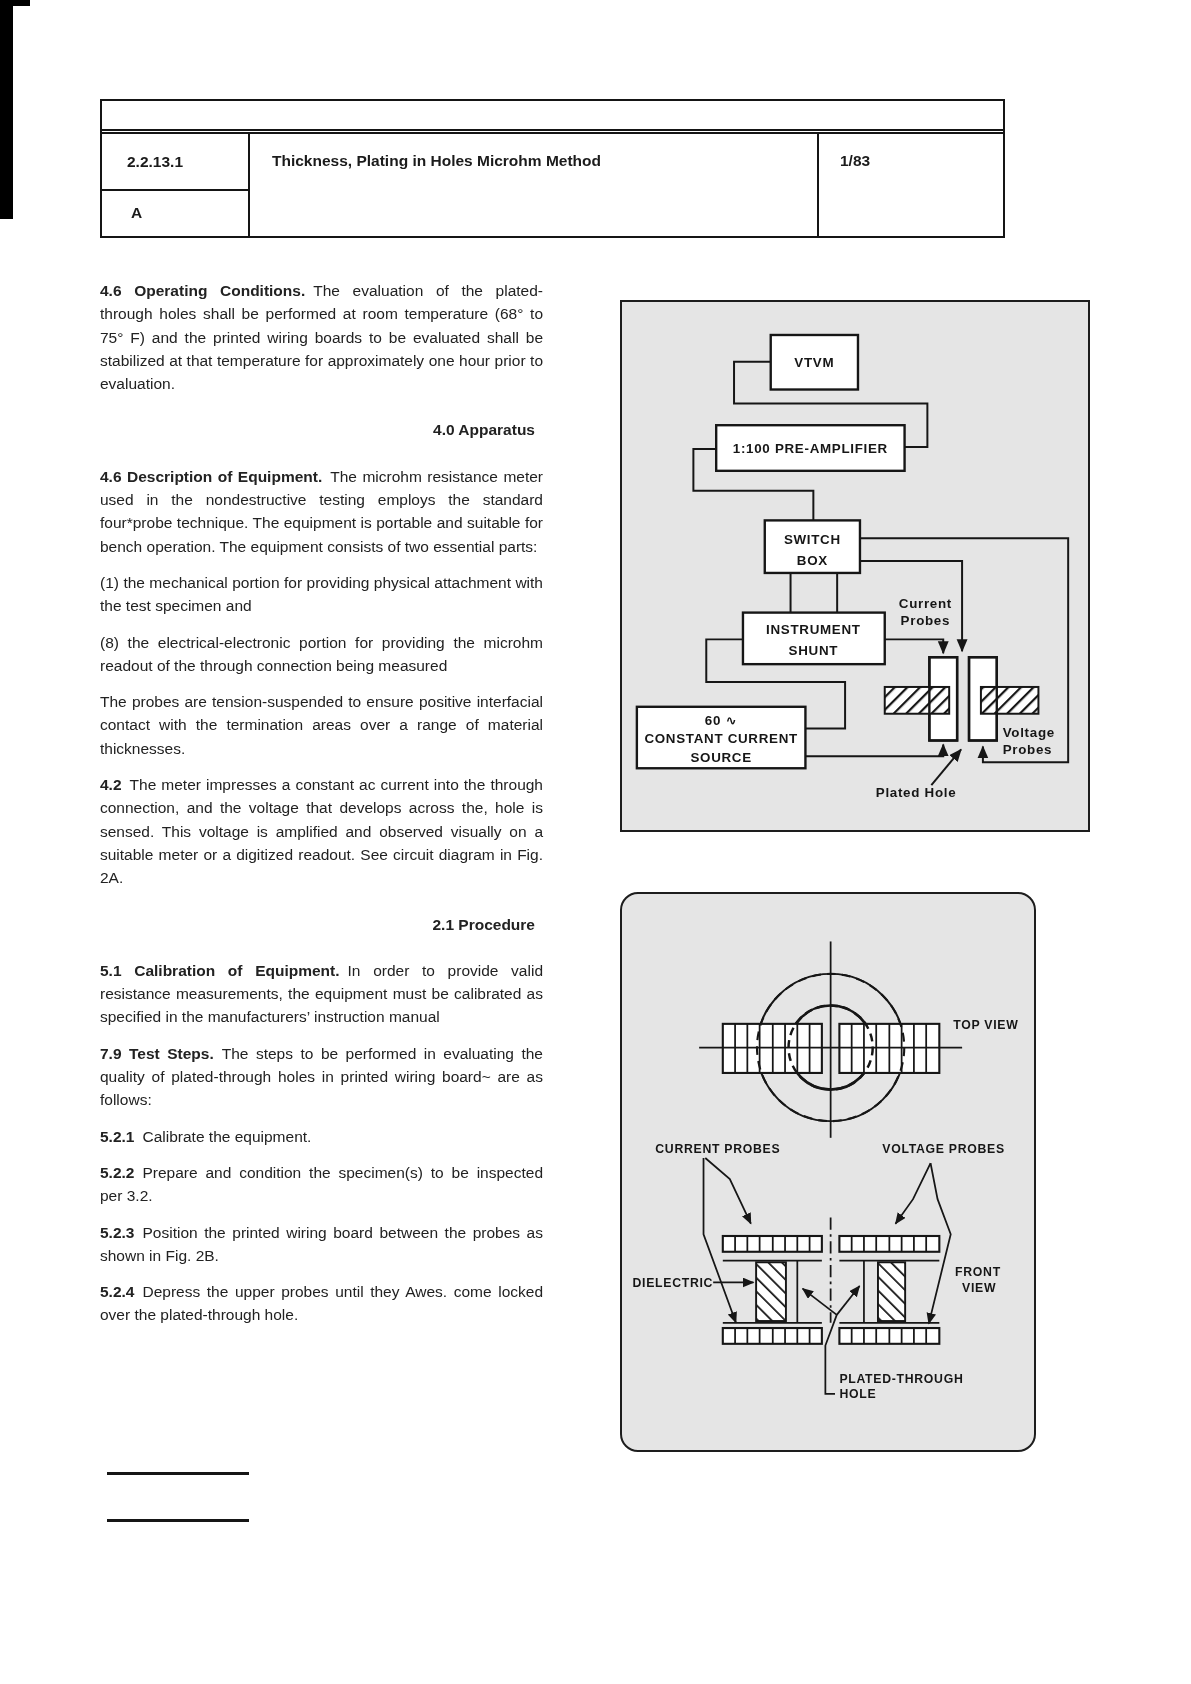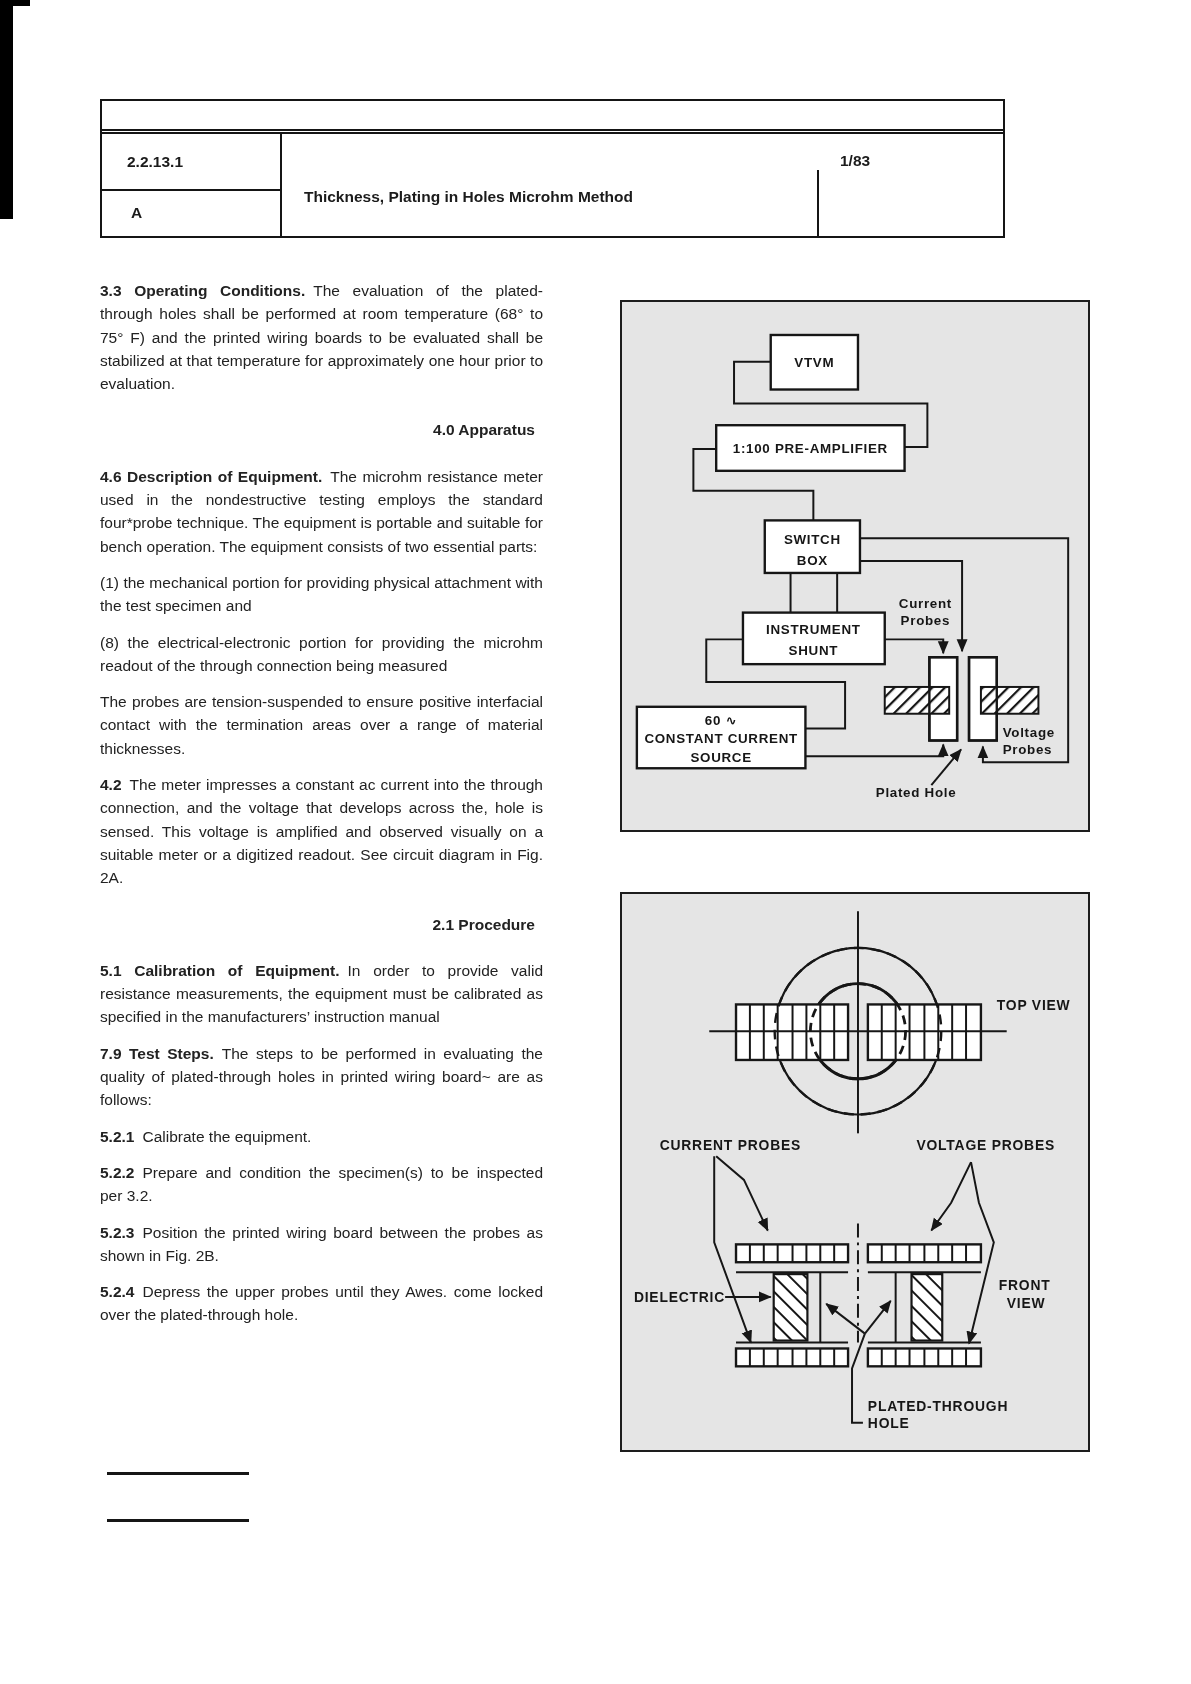--- a/index.html
+++ b/index.html
@@ -9,40 +9,40 @@
     -webkit-font-smoothing:antialiased;
   }
   .scan-edge{position:absolute;background:#000;}
   
   .header-table{
     position:absolute;left:100px;top:99px;width:905px;
     border:2px solid #151515;box-sizing:border-box;background:#fff;
   }
   .header-top-row{height:28px;border-bottom:5px double #151515;}
   .header-main{display:flex;align-items:stretch;}
-  .col-num{width:180px;border-right:2px solid #151515;box-sizing:border-box;}
+  .col-num{width:148px;border-right:2px solid #151515;box-sizing:border-box;}
   .cell-number{height:57px;border-bottom:2px solid #151515;box-sizing:border-box;
     font-weight:bold;font-size:15.5px;padding:19px 0 0 25px;}
   .cell-rev{height:45px;box-sizing:border-box;font-weight:bold;font-size:15.5px;padding:13px 0 0 29px;}
   .col-title{flex:1;border-right:2px solid #151515;box-sizing:border-box;
-    font-weight:bold;font-size:15.5px;padding:18px 0 0 22px;margin-top:36px;}
+    font-weight:bold;font-size:15.5px;padding:18px 0 0 22px;}
   .col-date{width:184px;box-sizing:border-box;font-weight:bold;font-size:15.5px;padding:18px 0 12px 21px;}
   
   .text-col{
     position:absolute;left:100px;top:279px;width:443px;
     font-size:15.5px;line-height:23.3px;text-align:justify;color:#222;
   }
   .text-col p{margin:0 0 13px 0;}
   .text-col p.h{font-weight:bold;text-align:right;margin:23px 0 23px 0;}
   .text-col b{margin-right:8px;}
   .text-col b:empty{display:none;margin:0;}
   
   .fig{position:absolute;border:2px solid #1d1d1d;background:#e5e5e5;box-sizing:border-box;}
   #fig2a{left:620px;top:300px;width:470px;height:532px;}
-  #fig2b{left:620px;top:892px;width:470px;height:560px;}
+  #fig2b{left:620px;top:892px;width:416px;height:560px;border-radius:18px;}
   .fig svg{display:block;width:100%;height:100%;}
   .dwire{stroke:#161616;stroke-width:2;fill:none;}
   .dbox{fill:#ffffff;stroke:#161616;stroke-width:2.4;}
   .dtxt{fill:#161616;font-family:"Liberation Sans","DejaVu Sans",sans-serif;
     font-weight:bold;font-size:13.5px;letter-spacing:0.7px;}
   .dtxt2{fill:#161616;font-family:"Liberation Sans","DejaVu Sans",sans-serif;
     font-weight:bold;font-size:14px;letter-spacing:0.8px;}
   .rule{position:absolute;background:#161616;height:2.5px;}
 </style>
 </head>
@@ -57,21 +57,21 @@
     <div class="col-num">
       <div class="cell-number">2.2.13.1</div>
       <div class="cell-rev">A</div>
     </div>
     <div class="col-title">Thickness, Plating in Holes Microhm Method</div>
     <div class="col-date">1/83</div>
   </div>
 </div>
 
 <div class="text-col">
-  <p><b>3.3 Operating Conditions.</b><span>The evaluation of the plated-through holes shall be performed at room temperature (68° to 75° F) and the printed wiring boards to be evaluated shall be stabilized at that temperature for approximately one hour prior to evaluation.</span></p>
+  <p><b>4.6 Operating Conditions.</b><span>The evaluation of the plated-through holes shall be performed at room temperature (68° to 75° F) and the printed wiring boards to be evaluated shall be stabilized at that temperature for approximately one hour prior to evaluation.</span></p>
   <p class="h"><b>4.0 Apparatus</b></p>
   <p><b>4.6 Description of Equipment.</b><span>The microhm resistance meter used in the nondestructive testing employs the standard four*probe technique. The equipment is portable and suitable for bench operation. The equipment consists of two essential parts:</span></p>
   <p><span>(1) the mechanical portion for providing physical attachment with the test specimen and</span></p>
   <p><span>(8) the electrical-electronic portion for providing the microhm readout of the through connection being measured</span></p>
   <p><span>The probes are tension-suspended to ensure positive interfacial contact with the termination areas over a range of material thicknesses.</span></p>
   <p><b>4.2</b><span>The meter impresses a constant ac current into the through connection, and the voltage that develops across the, hole is sensed. This voltage is amplified and observed visually on a suitable meter or a digitized readout. See circuit diagram in Fig. 2A.</span></p>
   <p class="h"><b>2.1 Procedure</b></p>
   <p><b>5.1 Calibration of Equipment.</b><span>In order to provide valid resistance measurements, the equipment must be calibrated as specified in the manufacturers’ instruction manual</span></p>
   <p><b>7.9 Test Steps.</b><span>The steps to be performed in evaluating the quality of plated-through holes in printed wiring board~ are as follows:</span></p>
   <p><b>5.2.1</b><span>Calibrate the equipment.</span></p>

